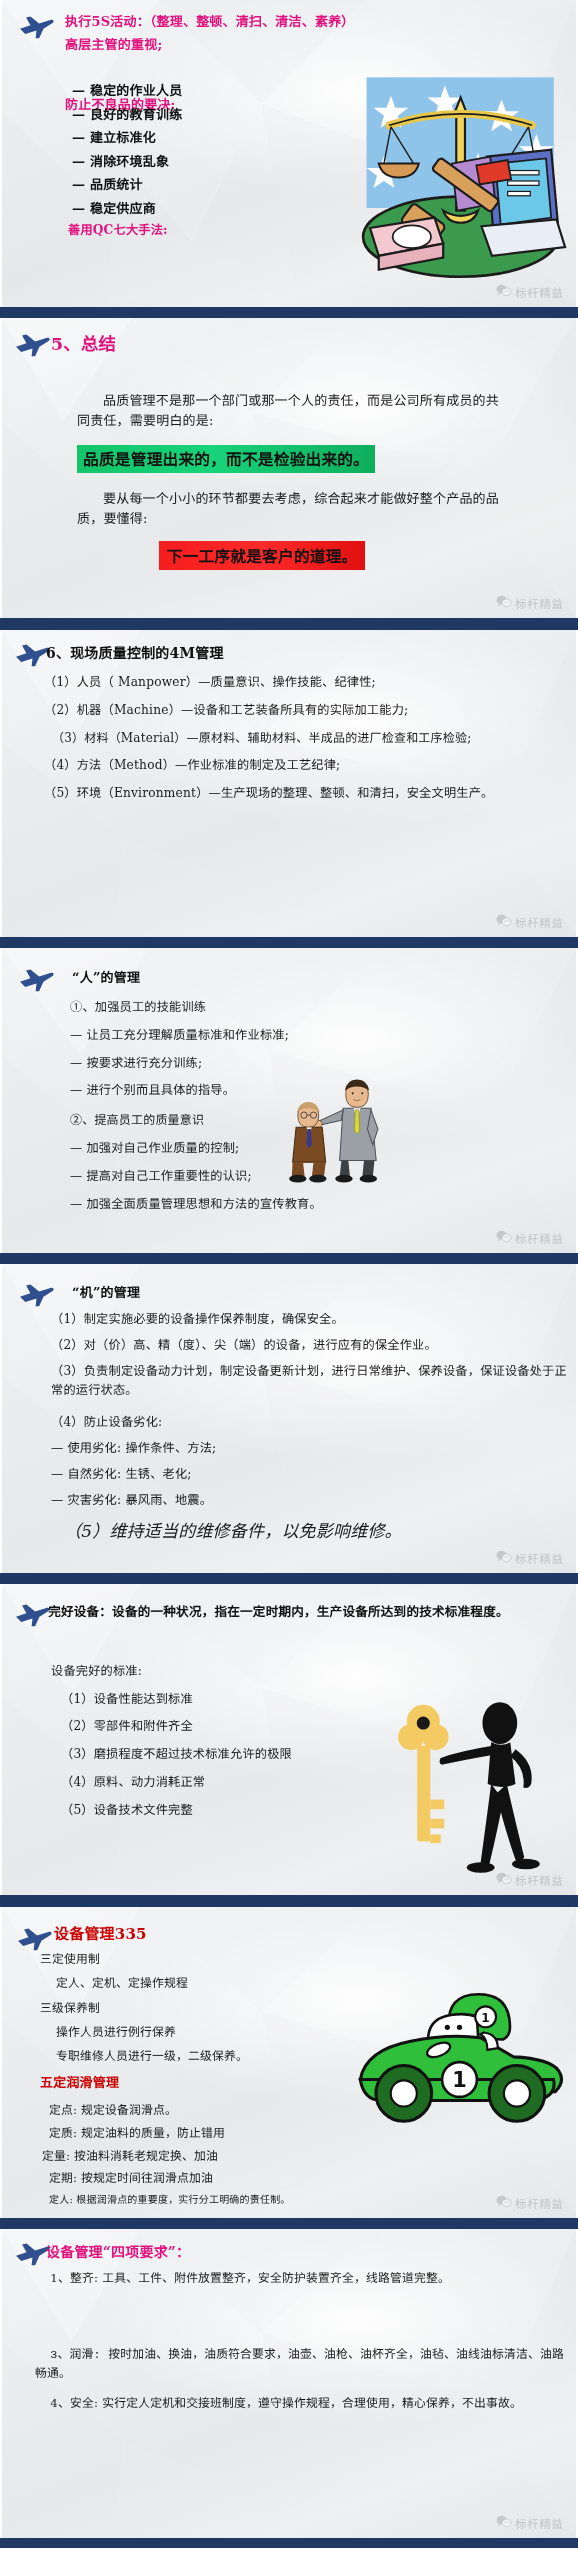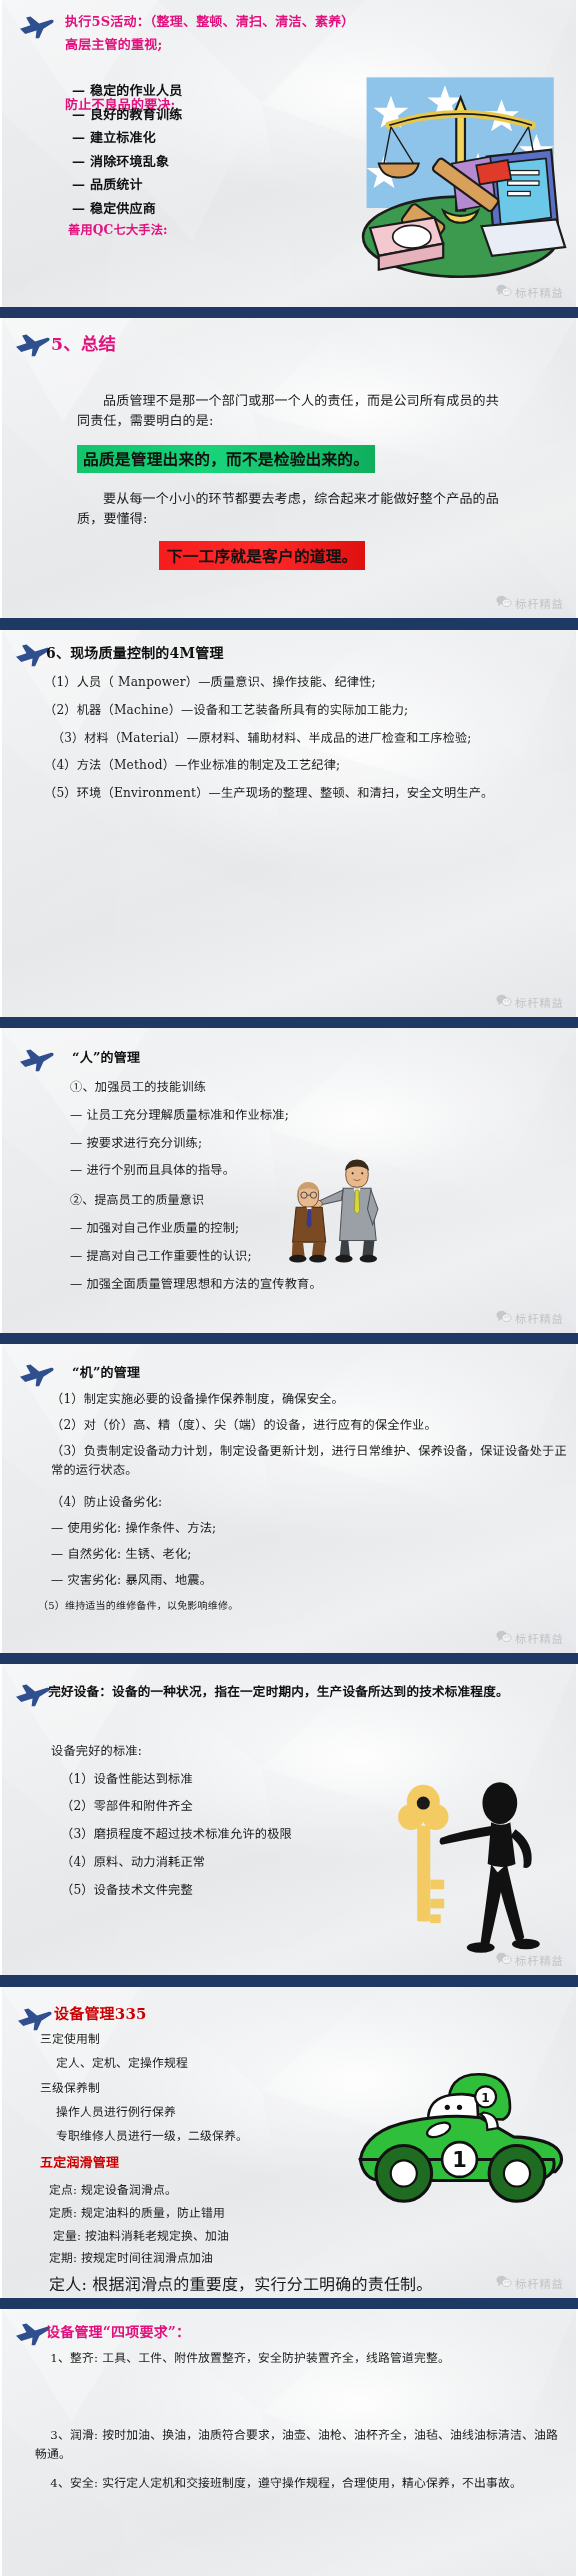--- a/index.html
+++ b/index.html
@@ -227,21 +227,21 @@
           <circle cx="10.6" cy="8.2" r=".85" fill="#9a9a9a"></circle>
           <circle cx="13.8" cy="8.2" r=".85" fill="#9a9a9a"></circle>
         </svg>
       </span>
       <span class="wm-txt">标杆精益</span>
     </div>
   </section>
 
   <div class="sep"></div>
 
-  <section class="slide" style="height:387px">
+  <section class="slide" style="height:307px">
     <svg class="facets" viewBox="0 0 664 352" preserveAspectRatio="none">
       <polygon points="0,0 160,0 80,130" fill="#ffffff" opacity=".45"></polygon>
       <polygon points="160,0 430,0 300,120" fill="#edeff0" opacity=".5"></polygon>
       <polygon points="430,0 664,0 600,150" fill="#f4f5f6" opacity=".45"></polygon>
       <polygon points="0,130 140,240 0,352" fill="#e6e8ea" opacity=".5"></polygon>
       <polygon points="300,120 540,190 340,320" fill="#eaecee" opacity=".45"></polygon>
       <polygon points="540,190 664,160 664,352" fill="#f0f1f2" opacity=".4"></polygon>
       <polygon points="140,240 340,320 130,352" fill="#e9ebed" opacity=".5"></polygon>
     </svg>
 
@@ -377,21 +377,21 @@
 
     <div class="tx title-dark" style="position:absolute; left:70px; top:17.4px; font-size:13px;">“机”的管理</div>
 
     <div class="tx" style="position:absolute; left:49px; top:45px;  font-size:12.2px;">（1）制定实施必要的设备操作保养制度，确保安全。</div>
     <div class="tx" style="position:absolute; left:49px; top:71px;  font-size:12.2px;">（2）对（价）高、精（度）、尖（端）的设备，进行应有的保全作业。</div>
     <div class="tx" style="position:absolute; left:49px; top:98px; width:523px; font-size:12.2px; line-height:1.55;">（3）负责制定设备动力计划，制定设备更新计划，进行日常维护、保养设备，保证设备处于正常的运行状态。</div>
     <div class="tx" style="position:absolute; left:49px; top:148px; font-size:12.2px;">（4）防止设备劣化:</div>
     <div class="tx" style="position:absolute; left:49px; top:174px; font-size:12.2px;">— 使用劣化: 操作条件、方法;</div>
     <div class="tx" style="position:absolute; left:49px; top:200px; font-size:12.2px;">— 自然劣化: 生锈、老化;</div>
     <div class="tx" style="position:absolute; left:49px; top:226px; font-size:12.2px;">— 灾害劣化: 暴风雨、地震。</div>
-    <div class="tx" style="position:absolute; left:36px; top:253px; font-size:10px;">（5）维持适当的维修备件，以免影响维修。</div>
+    <div class="tx" style="position:absolute; left:62px; top:253px; font-size:17px;font-style:italic;">（5）维持适当的维修备件，以免影响维修。</div>
 
     <div class="wm">
       <span>
         <svg width="15.7" height="13" viewBox="0 0 18 15">
           <ellipse cx="6.4" cy="5.8" rx="6" ry="5" fill="#9a9a9a"></ellipse>
           <polygon points="3,9.6 2.2,13 5.6,10.8" fill="#9a9a9a"></polygon>
           <ellipse cx="12.2" cy="9" rx="5.2" ry="4.4" fill="#ffffff" stroke="#9a9a9a" stroke-width="1.1"></ellipse>
           <circle cx="10.6" cy="8.2" r=".85" fill="#9a9a9a"></circle>
           <circle cx="13.8" cy="8.2" r=".85" fill="#9a9a9a"></circle>
         </svg>
@@ -494,23 +494,23 @@
     <div class="tx" style="position:absolute; left:38px; top:42px;  font-size:11.8px;">三定使用制</div>
     <div class="tx" style="position:absolute; left:54px; top:66px;  font-size:11.8px;">定人、定机、定操作规程</div>
     <div class="tx" style="position:absolute; left:38px; top:91px; font-size:11.8px;">三级保养制</div>
     <div class="tx" style="position:absolute; left:54px; top:115px; font-size:11.8px;">操作人员进行例行保养</div>
     <div class="tx" style="position:absolute; left:54px; top:139px; font-size:11.8px;">专职维修人员进行一级，二级保养。</div>
 
     <div class="tx title-red" style="position:absolute; left:38px; top:165px; font-size:13px;">五定润滑管理</div>
 
     <div class="tx" style="position:absolute; left:47px; top:193px; font-size:11.8px;">定点: 规定设备润滑点。</div>
     <div class="tx" style="position:absolute; left:47px; top:216px; font-size:11.8px;">定质: 规定油料的质量，防止错用</div>
-    <div class="tx" style="position:absolute; left:51px; top:239px; font-size:11.8px;">定量: 按油料消耗老规定换、加油</div>
+    <div class="tx" style="position:absolute; left:40px; top:239px; font-size:11.8px;">定量: 按油料消耗老规定换、加油</div>
     <div class="tx" style="position:absolute; left:47px; top:261px; font-size:11.8px;">定期: 按规定时间往润滑点加油</div>
-    <div class="tx" style="position:absolute; left:47px; top:284px; font-size:16px;">定人: 根据润滑点的重要度，实行分工明确的责任制。</div>
+    <div class="tx" style="position:absolute; left:47px; top:284px; font-size:10px;">定人: 根据润滑点的重要度，实行分工明确的责任制。</div>
 
     <div class="art" style="left:353px; top:75px; width:209px; height:148px;">
       <svg viewBox="0 0 240 170" width="209" height="148">
 
         <path d="M108 54 q-4 -40 34 -40 q36 0 36 38 q0 10 -8 14 l-58 -2 Z" fill="#2fbf3a" stroke="#111" stroke-width="3"></path>
         <path d="M84 66 q0 -24 26 -28 q18 -3 30 2 l2 34 q-30 8 -58 -8Z" fill="#ffffff" stroke="#111" stroke-width="3"></path>
         <circle cx="150" cy="40" r="12" fill="#ffffff" stroke="#111" stroke-width="2.5"></circle>
         <text x="150" y="46" font-family="DejaVu Sans, sans-serif" font-size="14" font-weight="bold" text-anchor="middle" fill="#111">1</text>
         <circle cx="106" cy="52" r="3" fill="#111"></circle>
         <circle cx="120" cy="52" r="3" fill="#111"></circle>
@@ -562,21 +562,21 @@
 
     <span class="plane" style="left:12.2px; top:12.2px">
       <svg viewBox="0 0 42 30" width="37" height="26">
         <path d="M2 17 L14 13 L9 4 L14 3 L24 11 L37 7 C40 6 42 8 40 10 L29 17 L24 28 L20 28 L21 19 L8 23 Z" fill="#2f4f8f"></path>
       </svg>
     </span>
 
     <div class="tx title-pink" style="position:absolute; left:44px; top:12.2px; font-size:14px;">设备管理“四项要求”：</div>
 
     <div class="tx" style="position:absolute; left:33px; top:40px;  width:535px; font-size:11.8px; line-height:1.6; text-indent:1.3em;">1、整齐: 工具、工件、附件放置整齐，安全防护装置齐全，线路管道完整。</div>
-    <div class="tx" style="position:absolute; left:33px; top:117px; width:535px; font-size:11.8px; line-height:1.6; text-indent:1.3em;">3、润滑: 按时加油、换油，油质符合要求，油壶、油枪、油杯齐全，油毡、油线油标清洁、油路畅通。</div>
+    <div class="tx" style="position:absolute; left:33px; top:117px; width:535px; font-size:11.8px; line-height:1.6; text-indent:1.3em;font-family:Liberation Mono, monospace;">3、润滑: 按时加油、换油，油质符合要求，油壶、油枪、油杯齐全，油毡、油线油标清洁、油路畅通。</div>
     <div class="tx" style="position:absolute; left:33px; top:165px; width:535px; font-size:11.8px; line-height:1.6; text-indent:1.3em;">4、安全: 实行定人定机和交接班制度，遵守操作规程，合理使用，精心保养，不出事故。</div>
 
     <div class="wm">
       <span>
         <svg width="15.7" height="13" viewBox="0 0 18 15">
           <ellipse cx="6.4" cy="5.8" rx="6" ry="5" fill="#9a9a9a"></ellipse>
           <polygon points="3,9.6 2.2,13 5.6,10.8" fill="#9a9a9a"></polygon>
           <ellipse cx="12.2" cy="9" rx="5.2" ry="4.4" fill="#ffffff" stroke="#9a9a9a" stroke-width="1.1"></ellipse>
           <circle cx="10.6" cy="8.2" r=".85" fill="#9a9a9a"></circle>
           <circle cx="13.8" cy="8.2" r=".85" fill="#9a9a9a"></circle>

